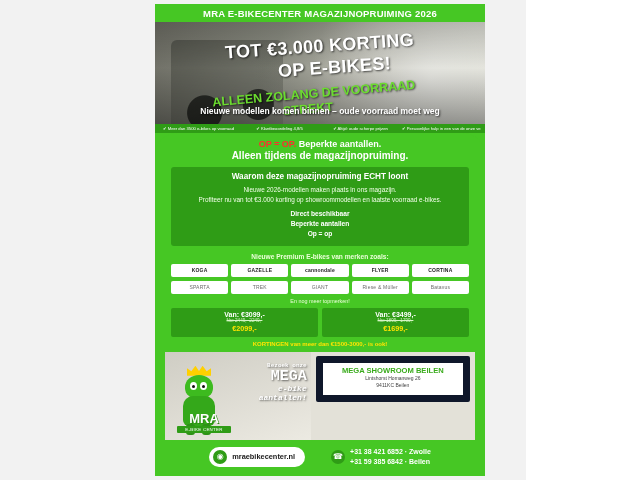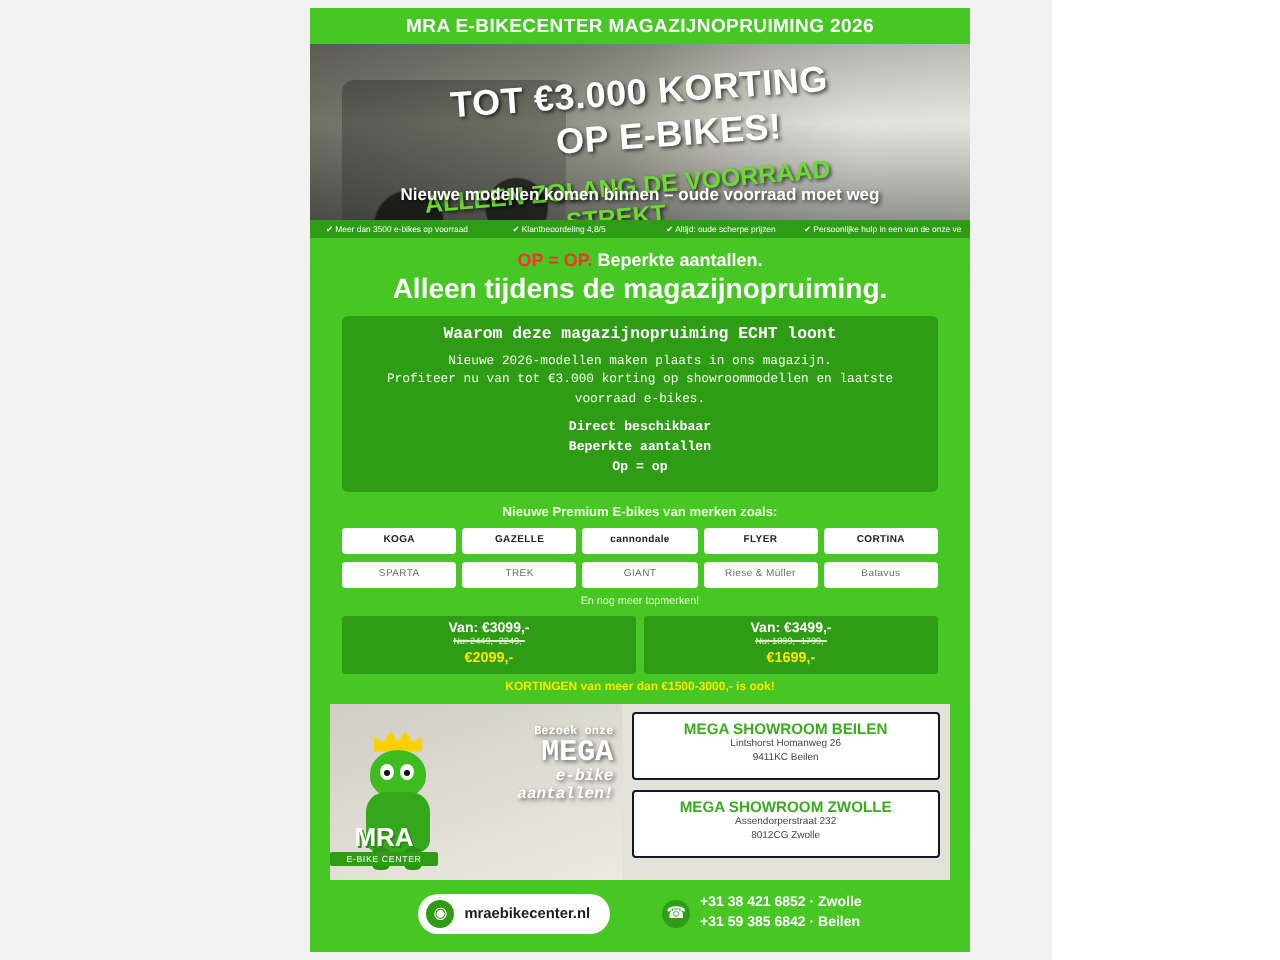--- a/index.html
+++ b/index.html
@@ -141,31 +141,30 @@
   }
   .oplet {
     color: #ffffff;
     font-size: 9px;
     font-weight: bold;
     margin-top: 2px;
   }
   .oplet .red { color: #ff2d2d; }
   .oplet2 {
     color: #ffffff;
-    font-size: 14px;
+    font-size: 10px;
     font-weight: bold;
     margin-top: 1px;
   }
 
   .panel {
     margin: 6px 6px 0 6px;
     background: #2f9c16;
     border-radius: 3px;
     padding: 5px 8px 7px 8px;
-    font-family: Liberation Mono, monospace;
   }
   .panel-title {
     color: #ffffff;
     font-size: 8.2px;
     font-weight: bold;
     margin-bottom: 4px;
   }
   .panel-p {
     color: #f2ffe9;
     font-size: 6.4px;
@@ -293,21 +292,21 @@
     background: #34a81a; border-radius: 10px 10px 6px 6px;
   }
   .mascot .leg {
     position: absolute; top: 58px; width: 9px; height: 11px;
     background: #2d9116; border-radius: 3px;
   }
   .mascot .leg.l { left: 13px; }
   .mascot .leg.r { left: 29px; }
   .mra-logo {
     position: absolute;
-    left: 0; bottom: 7px;
+    left: 12px; bottom: 7px;
     width: 54px;
   }
   .mra-word {
     color: #ffffff; font-size: 13px; font-weight: bold;
     text-shadow: 1px 1px 0 #2c8a14;
     text-align: center;
   }
   .mra-sub {
     background: #2f9c16; color: #ffffff;
     font-size: 4.4px; text-align: center; letter-spacing: 0.3px;
@@ -329,21 +328,21 @@
   .addr-col {
     width: 53%;
     padding: 4px 5px;
     display: flex;
     flex-direction: column;
     gap: 5px;
     background: #e3e1d8;
   }
   .addr-card {
     background: #ffffff;
-    border: 1px solid #0f172a;
+    border: 7px solid #0f172a;
     border-radius: 2px;
     padding: 3px 4px 5px 4px;
     text-align: center;
   }
   .addr-title {
     color: #3aab1c;
     font-size: 7.6px;
     font-weight: bold;
   }
   .addr-line {
@@ -483,25 +482,20 @@
             <div class="mega-l3">e-bike</div>
             <div class="mega-l4">aantallen!</div>
           </div>
         </div>
         <div class="addr-col">
           <div class="addr-card">
             <div class="addr-title">MEGA SHOWROOM BEILEN</div>
             <div class="addr-line">Lintshorst Homanweg 26</div>
             <div class="addr-line">9411KC Beilen</div>
           </div>
-          <div class="addr-card">
-            <div class="addr-title">MEGA SHOWROOM ZWOLLE</div>
-            <div class="addr-line">Assendorperstraat 232</div>
-            <div class="addr-line">8012CG Zwolle</div>
-          </div>
         </div>
       </div>
     </div>
 
     <div class="footer">
       <div class="pill">
         <div class="circ">◉</div>
         <div class="pill-text">mraebikecenter.nl</div>
       </div>
       <div class="phones">

